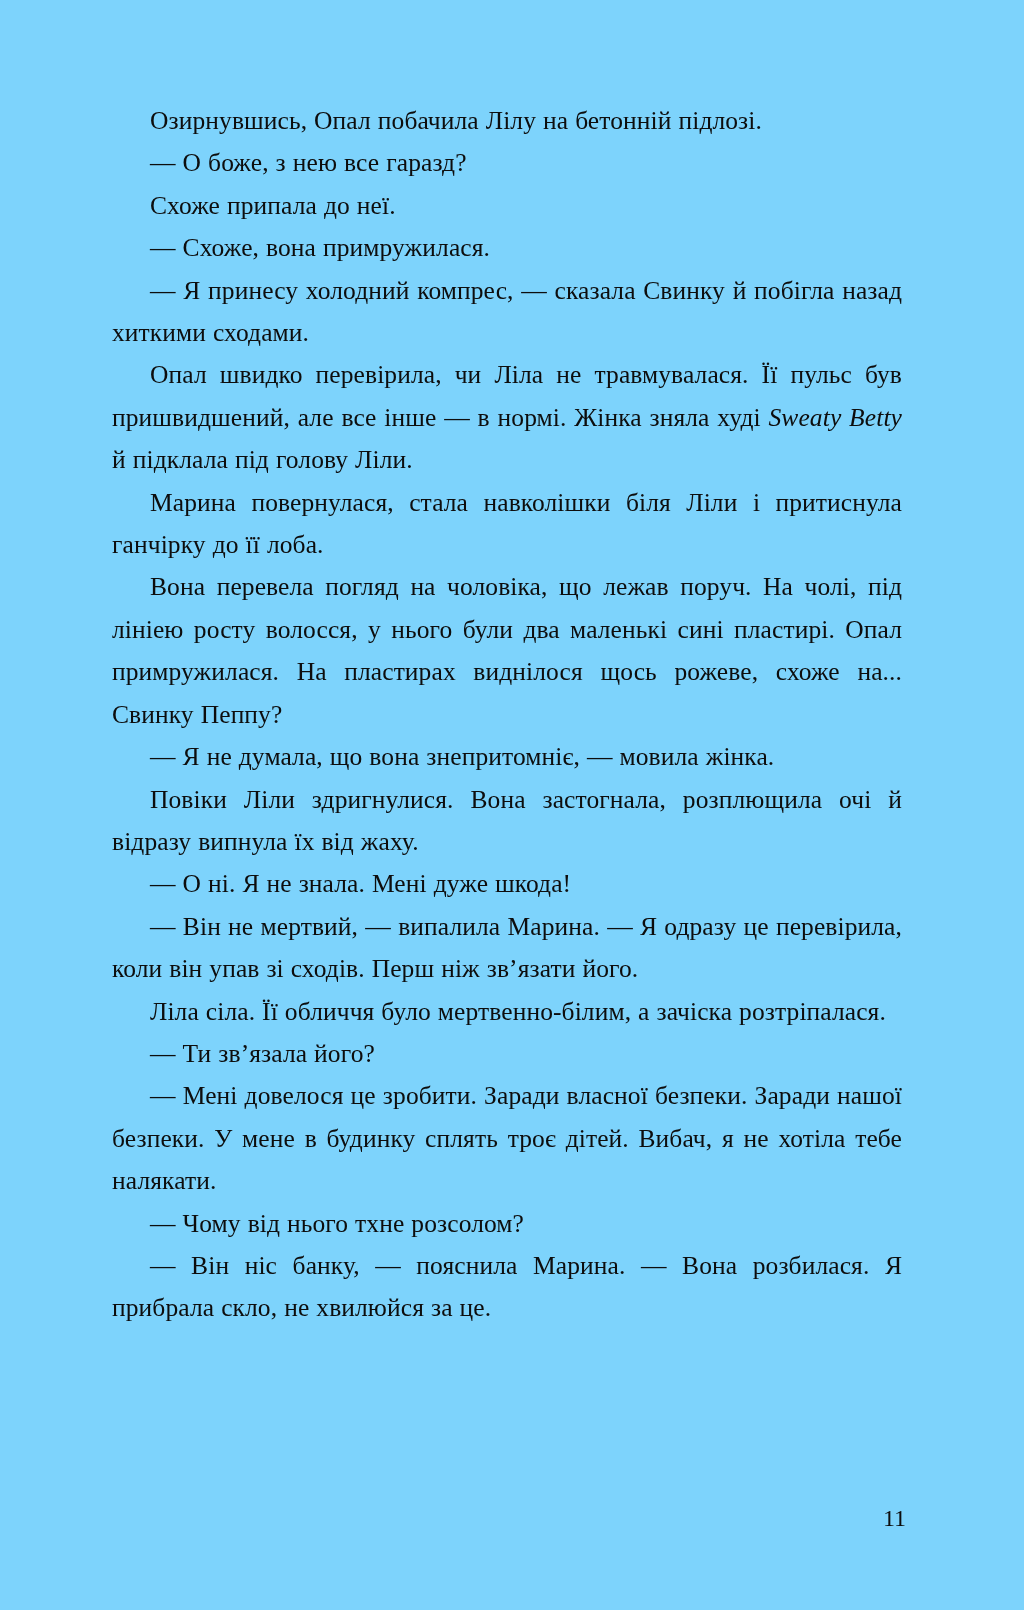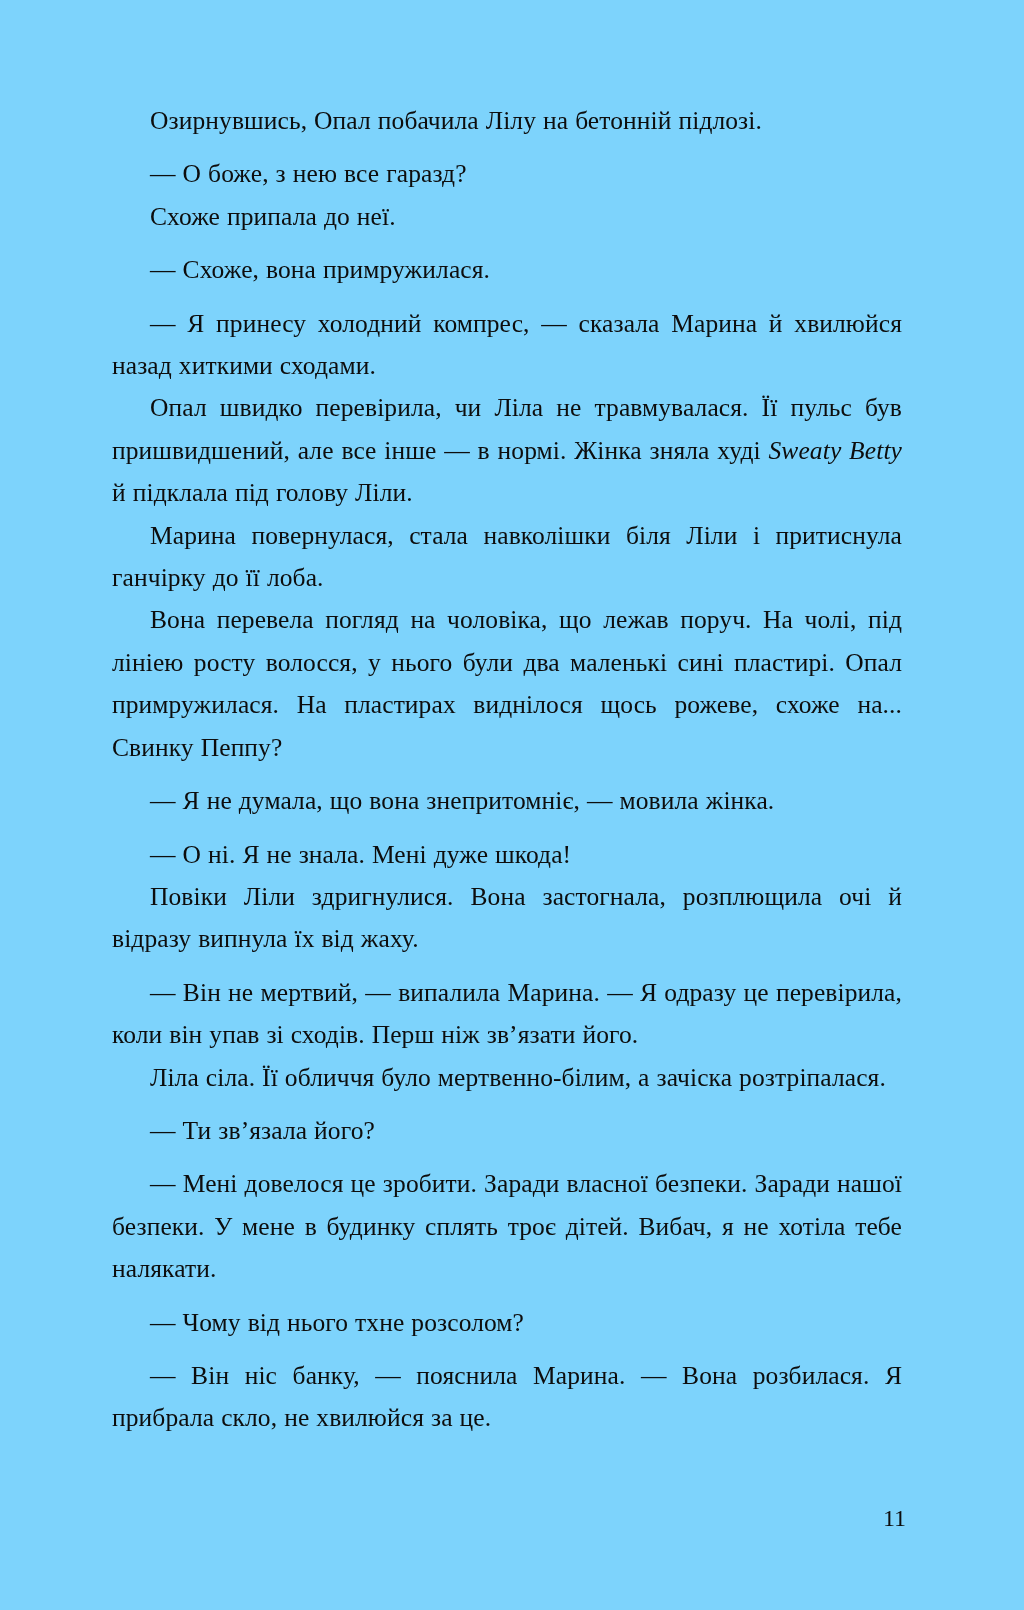--- a/index.html
+++ b/index.html
@@ -29,21 +29,20 @@
     color: #0d0d0d;
     text-align: justify;
     text-indent: 38px;
     letter-spacing: 0.1px;
     word-spacing: 0.5px;
     -webkit-hyphens: manual;
     hyphens: manual;
   }
   p.para.dash {
     text-indent: 38px;
-    margin-top: 11px;
   }
   p.para em {
     font-style: italic;
   }
   .page-number {
     position: absolute;
     right: 118px;
     bottom: 78px;
     font-size: 24px;
     color: #0d0d0d;
@@ -53,29 +52,29 @@
 </head>
 <body>
 
 <div class="page">
 
   <div class="text-block">
     <p class="para">Озирнувшись, Опал побачила Лілу на бетонній підлозі.</p>
     <p class="para dash">— О боже, з нею все гаразд?</p>
     <p class="para">Схоже припала до неї.</p>
     <p class="para dash">— Схоже, вона примружилася.</p>
-    <p class="para dash">— Я принесу холодний компрес, — сказала Марина й хвилюйся назад хиткими сходами.</p>
+    <p class="para dash">— Я принесу холодний компрес, — сказала Свинку й побігла назад хиткими сходами.</p>
     <p class="para">
       <span>Опал швидко перевірила, чи Ліла не травмувалася. Її пульс був пришвидшений, але все інше — в нормі. Жінка зняла худі <em>Sweaty Betty</em> й підклала під голову Ліли.</span>
     </p>
     <p class="para">Марина повернулася, стала навколішки біля Ліли і притиснула ганчірку до її лоба.</p>
     <p class="para">Вона перевела погляд на чоловіка, що лежав поруч. На чолі, під лініею росту волосся, у нього були два маленькі сині пластирі. Опал примружилася. На пластирах виднілося щось рожеве, схоже на... Свинку Пеппу?</p>
     <p class="para dash">— Я не думала, що вона знепритомніє, — мовила жінка.</p>
+    <p class="para">Повіки Ліли здригнулися. Вона застогнала, розплющила очі й відразу випнула їх від жаху.</p>
     <p class="para dash">— О ні. Я не знала. Мені дуже шкода!</p>
-    <p class="para">Повіки Ліли здригнулися. Вона застогнала, розплющила очі й відразу випнула їх від жаху.</p>
     <p class="para dash">— Він не мертвий, — випалила Марина. — Я одразу це перевірила, коли він упав зі сходів. Перш ніж зв’язати його.</p>
     <p class="para">Ліла сіла. Її обличчя було мертвенно-білим, а зачіска розтріпалася.</p>
     <p class="para dash">— Ти зв’язала його?</p>
     <p class="para dash">— Мені довелося це зробити. Заради власної безпеки. Заради нашої безпеки. У мене в будинку сплять троє дітей. Вибач, я не хотіла тебе налякати.</p>
     <p class="para dash">— Чому від нього тхне розсолом?</p>
     <p class="para dash">— Він ніс банку, — пояснила Марина. — Вона розбилася. Я прибрала скло, не хвилюйся за це.</p>
   </div>
 
   <div class="page-number">11</div>
 

